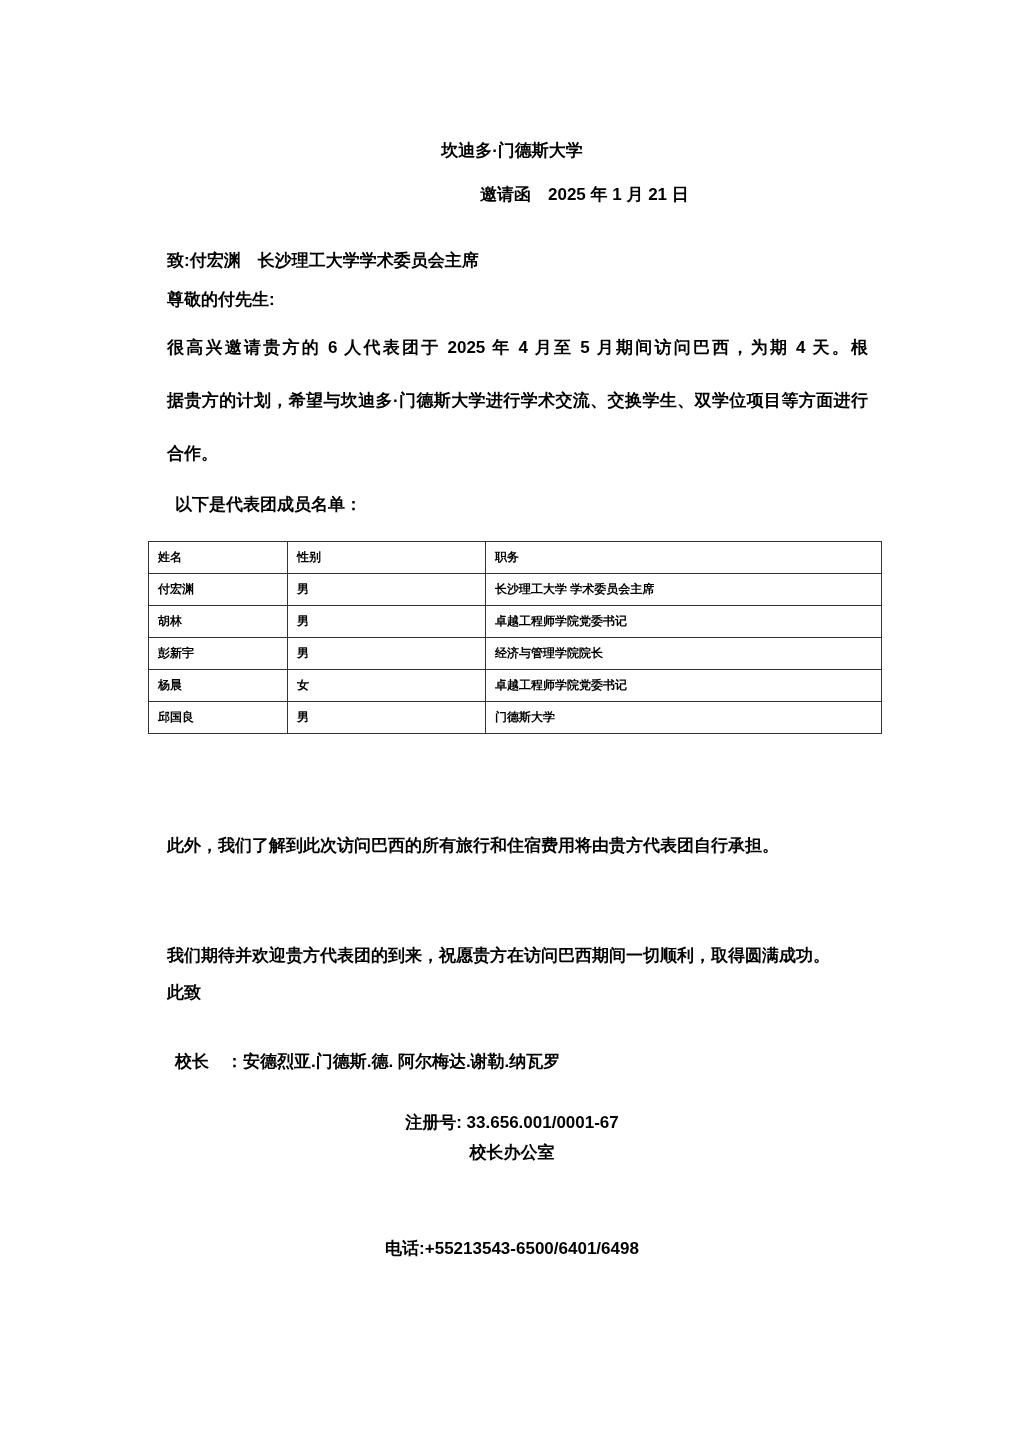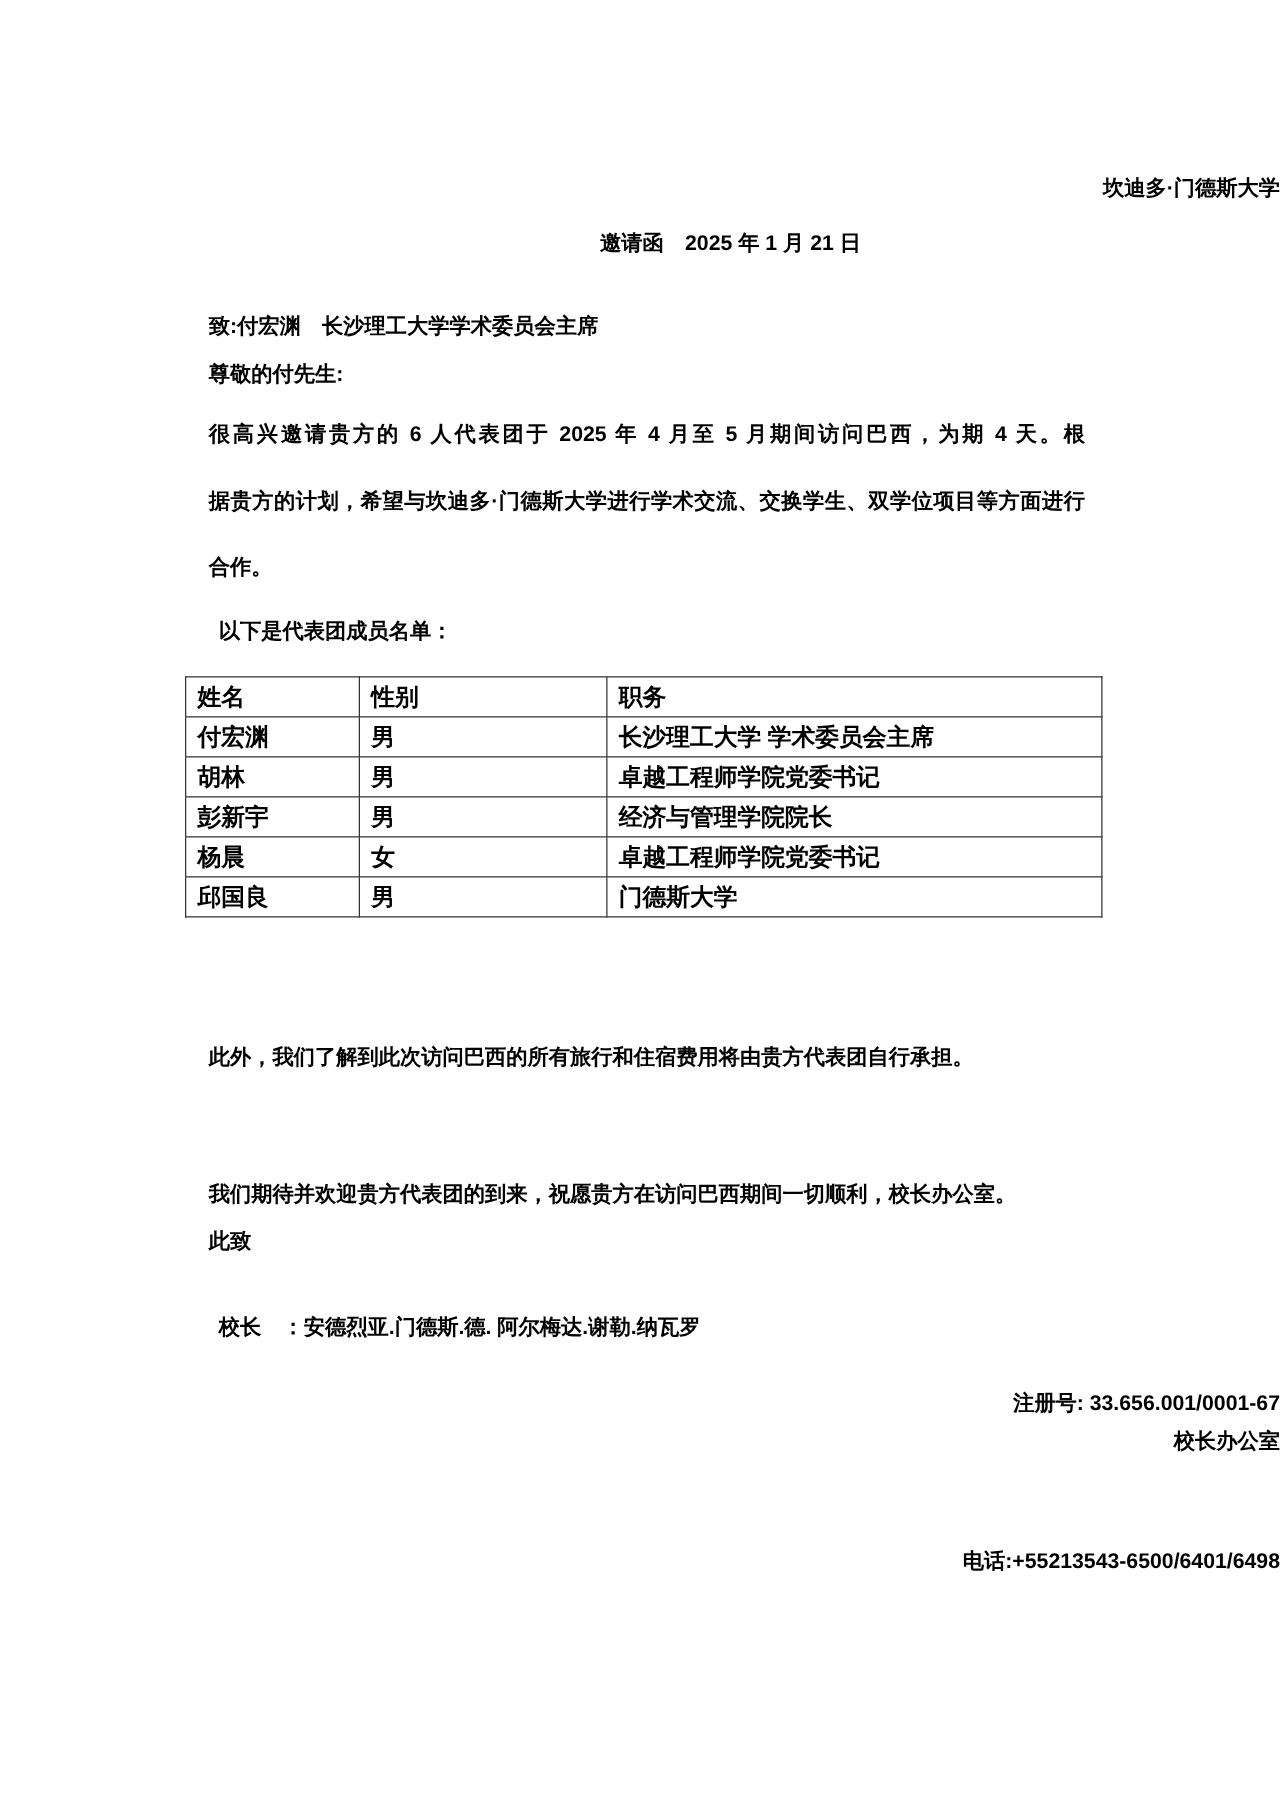--- a/index.html
+++ b/index.html
@@ -8,39 +8,39 @@
     width: 1024px;
     height: 1448px;
     background: #ffffff;
     color: #000000;
     font-family: "Liberation Sans", "DejaVu Sans", sans-serif;
     font-weight: 600;
     font-size: 17px;
     overflow: hidden;
   }
   .abs { position: absolute; line-height: 20px; white-space: pre; text-align: right; }
-  .centered { left: 0; width: 1024px; text-align: right; }
+  .centered { left: 0; width: 1024px; text-align: center; }
   .leftcol { left: 167px; }
   .para {
     position: absolute;
     left: 167px;
     top: 321px;
     width: 701px;
     line-height: 53px;
     white-space: normal;
   }
   .para .jline { text-align: justify; text-align-last: justify; }
   table.delegation {
     position: absolute;
     left: 148px;
     top: 541px;
     width: 733px;
     border-collapse: collapse;
     table-layout: fixed;
-    font-size: 19px;
+    font-size: 12px;
     font-weight: 600;
     color: #000000;
   }
   table.delegation th, table.delegation td {
     border: 1.5px solid #333333;
     height: 31px;
     padding: 0 6px 0 9px;
     text-align: left;
     font-weight: 600;
     vertical-align: middle;
@@ -109,21 +109,21 @@
       <tr>
         <td>邱国良</td>
         <td>男</td>
         <td>门德斯大学</td>
       </tr>
     </tbody>
   </table>
 
   <div class="abs leftcol" style="top:836px">此外，我们了解到此次访问巴西的所有旅行和住宿费用将由贵方代表团自行承担。</div>
 
-  <div class="abs leftcol" style="top:946px">我们期待并欢迎贵方代表团的到来，祝愿贵方在访问巴西期间一切顺利，校长办公室。</div>
+  <div class="abs leftcol" style="top:946px">我们期待并欢迎贵方代表团的到来，祝愿贵方在访问巴西期间一切顺利，取得圆满成功。</div>
 
   <div class="abs leftcol" style="top:983px">此致</div>
 
   <div class="abs" style="top:1052px; left:175px">校长　：安德烈亚.门德斯.德. 阿尔梅达.谢勒.纳瓦罗</div>
 
   <div class="abs centered" style="top:1113px">注册号: 33.656.001/0001-67</div>
 
   <div class="abs centered" style="top:1143px">校长办公室</div>
 
 

